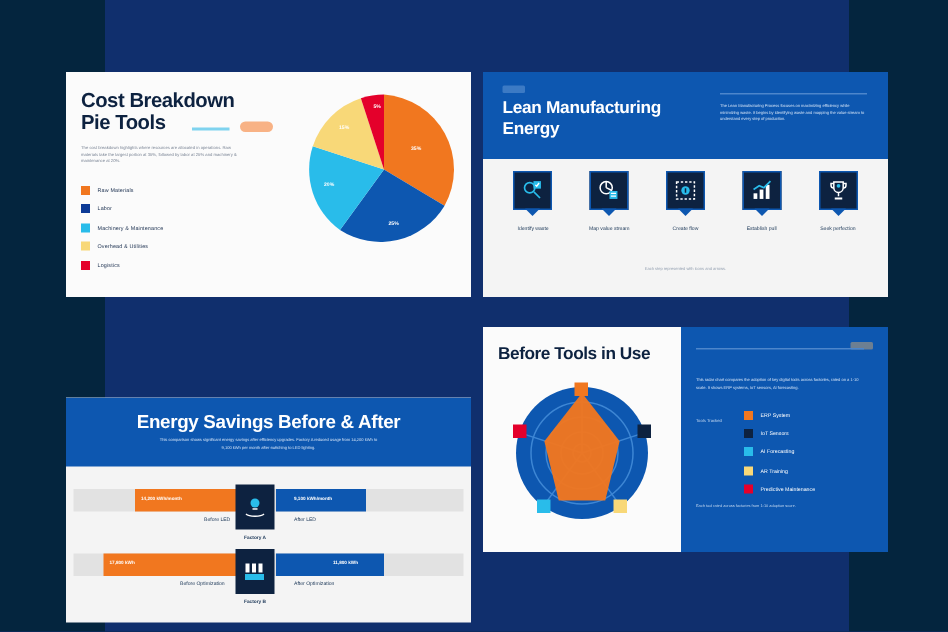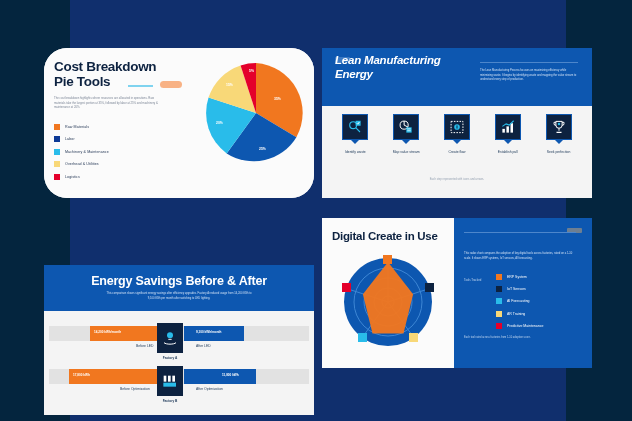--- a/index.html
+++ b/index.html
@@ -4,21 +4,21 @@
 <style>
   html,body{margin:0;padding:0;}
   body{
     width:632px;height:421px;background:#04253e;
     font-family:"Liberation Sans",sans-serif;overflow:hidden;position:relative;
   }
   .bg-band{position:absolute;left:70px;top:0;width:496px;height:421px;background:#102f6d;}
   .deck{position:absolute;left:0;top:0;width:632px;height:421px;}
 
   .slide{position:absolute;background:#f4f4f4;overflow:hidden;}
-  .s1{left:44px;top:48px;width:270px;height:150px;border-radius:23px;}
+  .s1{left:44px;top:48px;width:270px;height:150px;}
   .s2{left:322px;top:48px;width:270px;height:150px;}
   .s3{left:44px;top:218px;width:270px;height:150px;margin-top:47px;}
   .s4{left:322px;top:218px;width:270px;height:150px;}
 
   
   .s1 .inner{position:absolute;left:0;top:0;right:0;bottom:0;background:#fbfbfb;}
   .s1 .title{position:absolute;left:10px;top:11px;width:150px;
     font-size:13.5px;line-height:15px;font-weight:bold;color:#0d2240;letter-spacing:-.3px;}
   .s1 .rule{position:absolute;left:84px;top:37px;width:25px;height:2px;background:#7fd3ef;}
   .s1 .pill{position:absolute;left:116px;top:33px;width:22px;height:7px;border-radius:4px;background:#f8b285;}
@@ -26,22 +26,22 @@
   .s1 .legend{position:absolute;left:10px;top:76px;width:130px;}
   .s1 .lgrow{display:flex;align-items:center;margin-bottom:6.4px;}
   .s1 .sw{width:6px;height:6px;margin-right:5px;flex:none;}
   .s1 .lglabel{font-size:3.6px;color:#1f3352;letter-spacing:.1px;}
   .s1 .pie{position:absolute;left:160px;top:13px;width:104px;height:104px;}
   .s1 .pct{position:absolute;font-size:3.4px;color:#ffffff;font-weight:bold;}
 
   
   .s2 .hdr{position:absolute;left:0;top:0;width:270px;height:58px;background:#0d57b0;}
   .s2 .tag{position:absolute;left:13px;top:9px;width:15px;height:5px;border-radius:1px;background:#3c7ac4;}
-  .s2 .title{position:absolute;left:13px;top:6px;width:140px;font-size:11.5px;line-height:13.5px;
-    font-weight:bold;color:#fff;letter-spacing:-.2px;font-style:italic;}
+  .s2 .title{position:absolute;left:13px;top:18px;width:140px;font-size:11.5px;line-height:13.5px;
+    font-weight:bold;color:#fff;letter-spacing:-.2px;}
   .s2 .para{position:absolute;left:158px;top:21px;width:98px;font-size:2.7px;line-height:4.6px;color:#cfe0f5;}
   .s2 .hline{position:absolute;left:158px;top:14px;width:98px;height:1px;background:#4d86cb;}
   .s2 .panel{position:absolute;left:8px;top:58px;width:254px;height:84px;background:#f4f4f4;}
   .s2 .steps{position:absolute;left:8px;top:66px;width:254px;display:flex;justify-content:space-around;}
   .s2 .step{width:46px;text-align:center;}
   .s2 .badge{width:26px;height:26px;margin:0 auto;background:#0d2240;position:relative;
     border:1.4px solid #0d57b0;box-sizing:border-box;}
   .s2 .badge:after{content:"";position:absolute;left:50%;top:100%;transform:translateX(-50%);
     width:0;height:0;border-left:5px solid transparent;border-right:5px solid transparent;
     border-top:5px solid #0d57b0;}
@@ -257,21 +257,21 @@
         <rect x="2" y="14.5" width="19" height="6" fill="#29bcea" stroke="none"></rect>
       </svg>
     </div>
     <div class="cap" style="left:76px;top:122px;">Before Optimization</div>
     <div class="cap" style="left:152px;top:122px;">After Optimization</div>
     <div class="fname" style="left:106px;top:134px;">Factory B</div>
   </div>
 
   <div class="slide s4">
     <div class="left">
-      <div class="title">Digital Create in Use</div>
+      <div class="title">Before Tools in Use</div>
       <div class="radar">
         <svg width="108" height="100" viewBox="0 0 108 100">
           <circle cx="54" cy="50" r="44" fill="#0d57b0"></circle>
           <circle cx="54" cy="50" r="34" fill="none" stroke="#3d86d4" stroke-width="1"></circle>
           <circle cx="54" cy="50" r="24" fill="none" stroke="#3d86d4" stroke-width="1"></circle>
           <circle cx="54" cy="50" r="14" fill="none" stroke="#3d86d4" stroke-width="1"></circle>
           <circle cx="54" cy="50" r="6" fill="none" stroke="#3d86d4" stroke-width="1"></circle>
           <line x1="54" y1="50" x2="54" y2="6" stroke="#3d86d4" stroke-width="1"></line>
           <line x1="54" y1="50" x2="95.84" y2="36.4" stroke="#3d86d4" stroke-width="1"></line>
           <line x1="54" y1="50" x2="79.86" y2="85.6" stroke="#3d86d4" stroke-width="1"></line>

